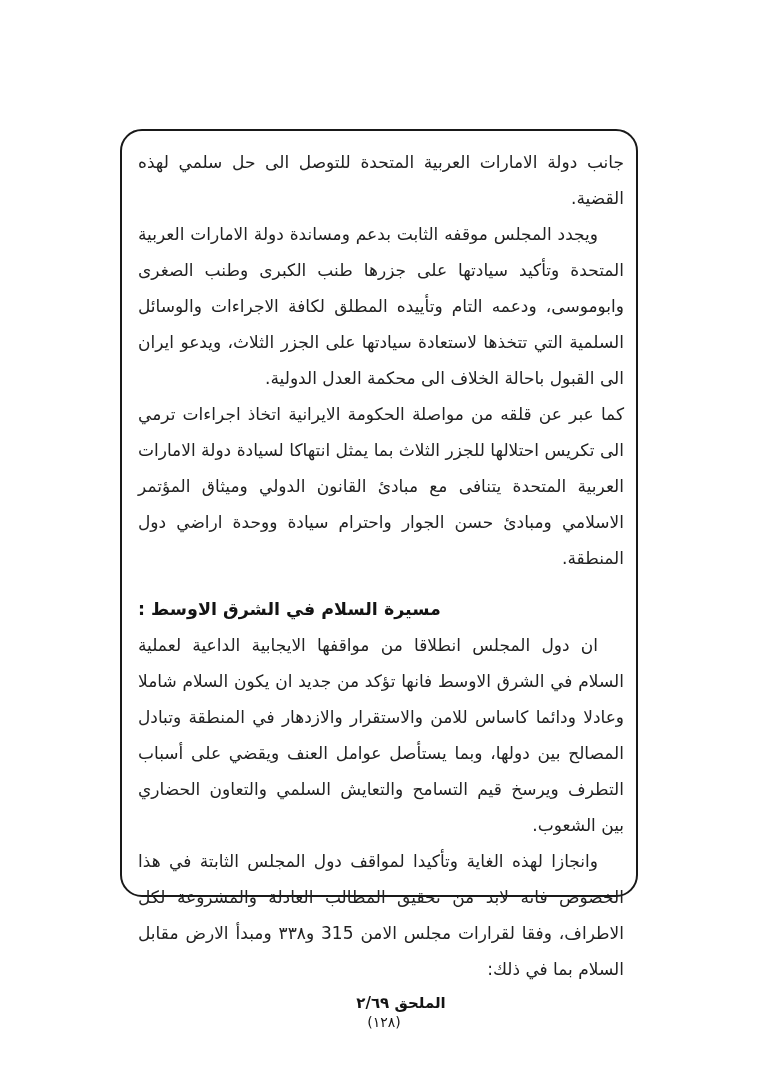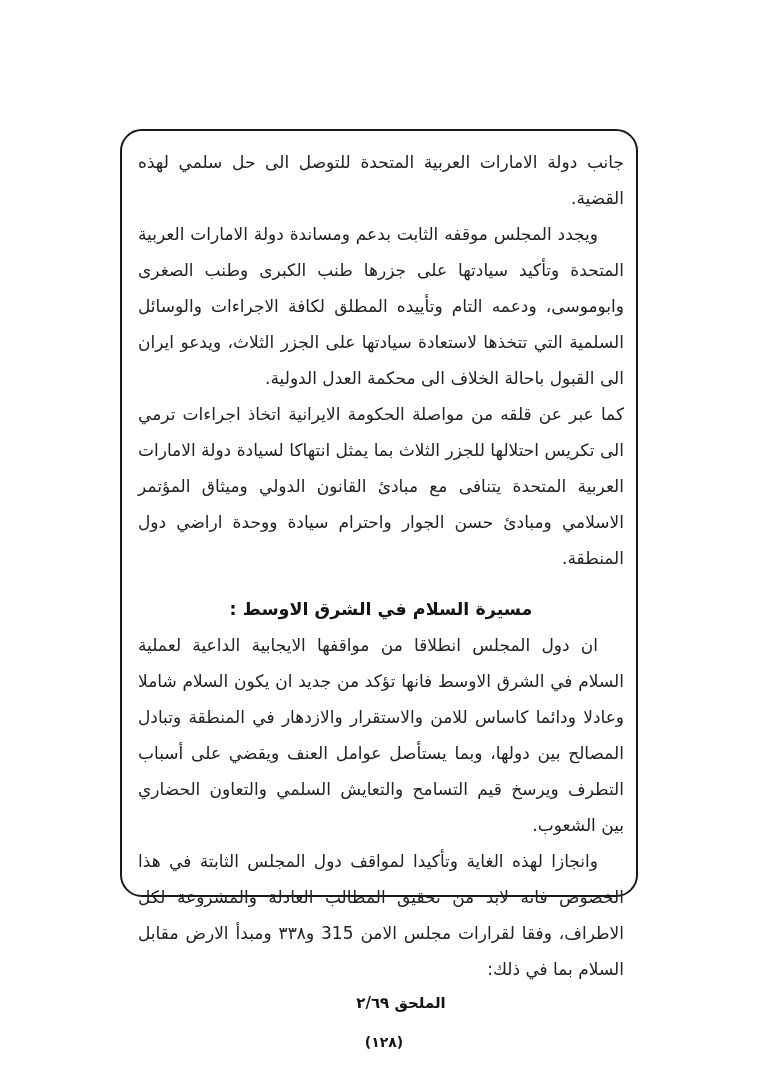--- a/index.html
+++ b/index.html
@@ -40,43 +40,43 @@
       text-align-last: justify;
     }
     .para.indent {
       text-indent: 26px; 
     }
     .heading {
       margin: 15px 0 0 0;
       font-size: 17.5px;
       font-weight: bold;
       line-height: 36px;
-      text-align: center;
+      text-align: left;
       color: #141414;
     }
     .footer {
       position: absolute;
       top: 993px;
       left: 0;
       width: 100%;
       text-align: center;
       direction: rtl;
     }
     .annex {
       font-size: 15px;
       font-weight: bold;
       color: #141414;
       line-height: 20px;
       padding-left: 34px;
     }
     .pagenum {
       font-size: 14px;
-      font-weight: bold;
+      font-weight: normal;
       color: #141414;
-      margin-top: 20px;
+      margin-top: 0;
       line-height: 18px;
     }
   </style>
 </head>
 <body>
 
 <div class="page">
 
   <div class="frame">
     <p class="para full-justify">جانب دولة الامارات العربية المتحدة للتوصل الى حل سلمي لهذه القضية.</p>

